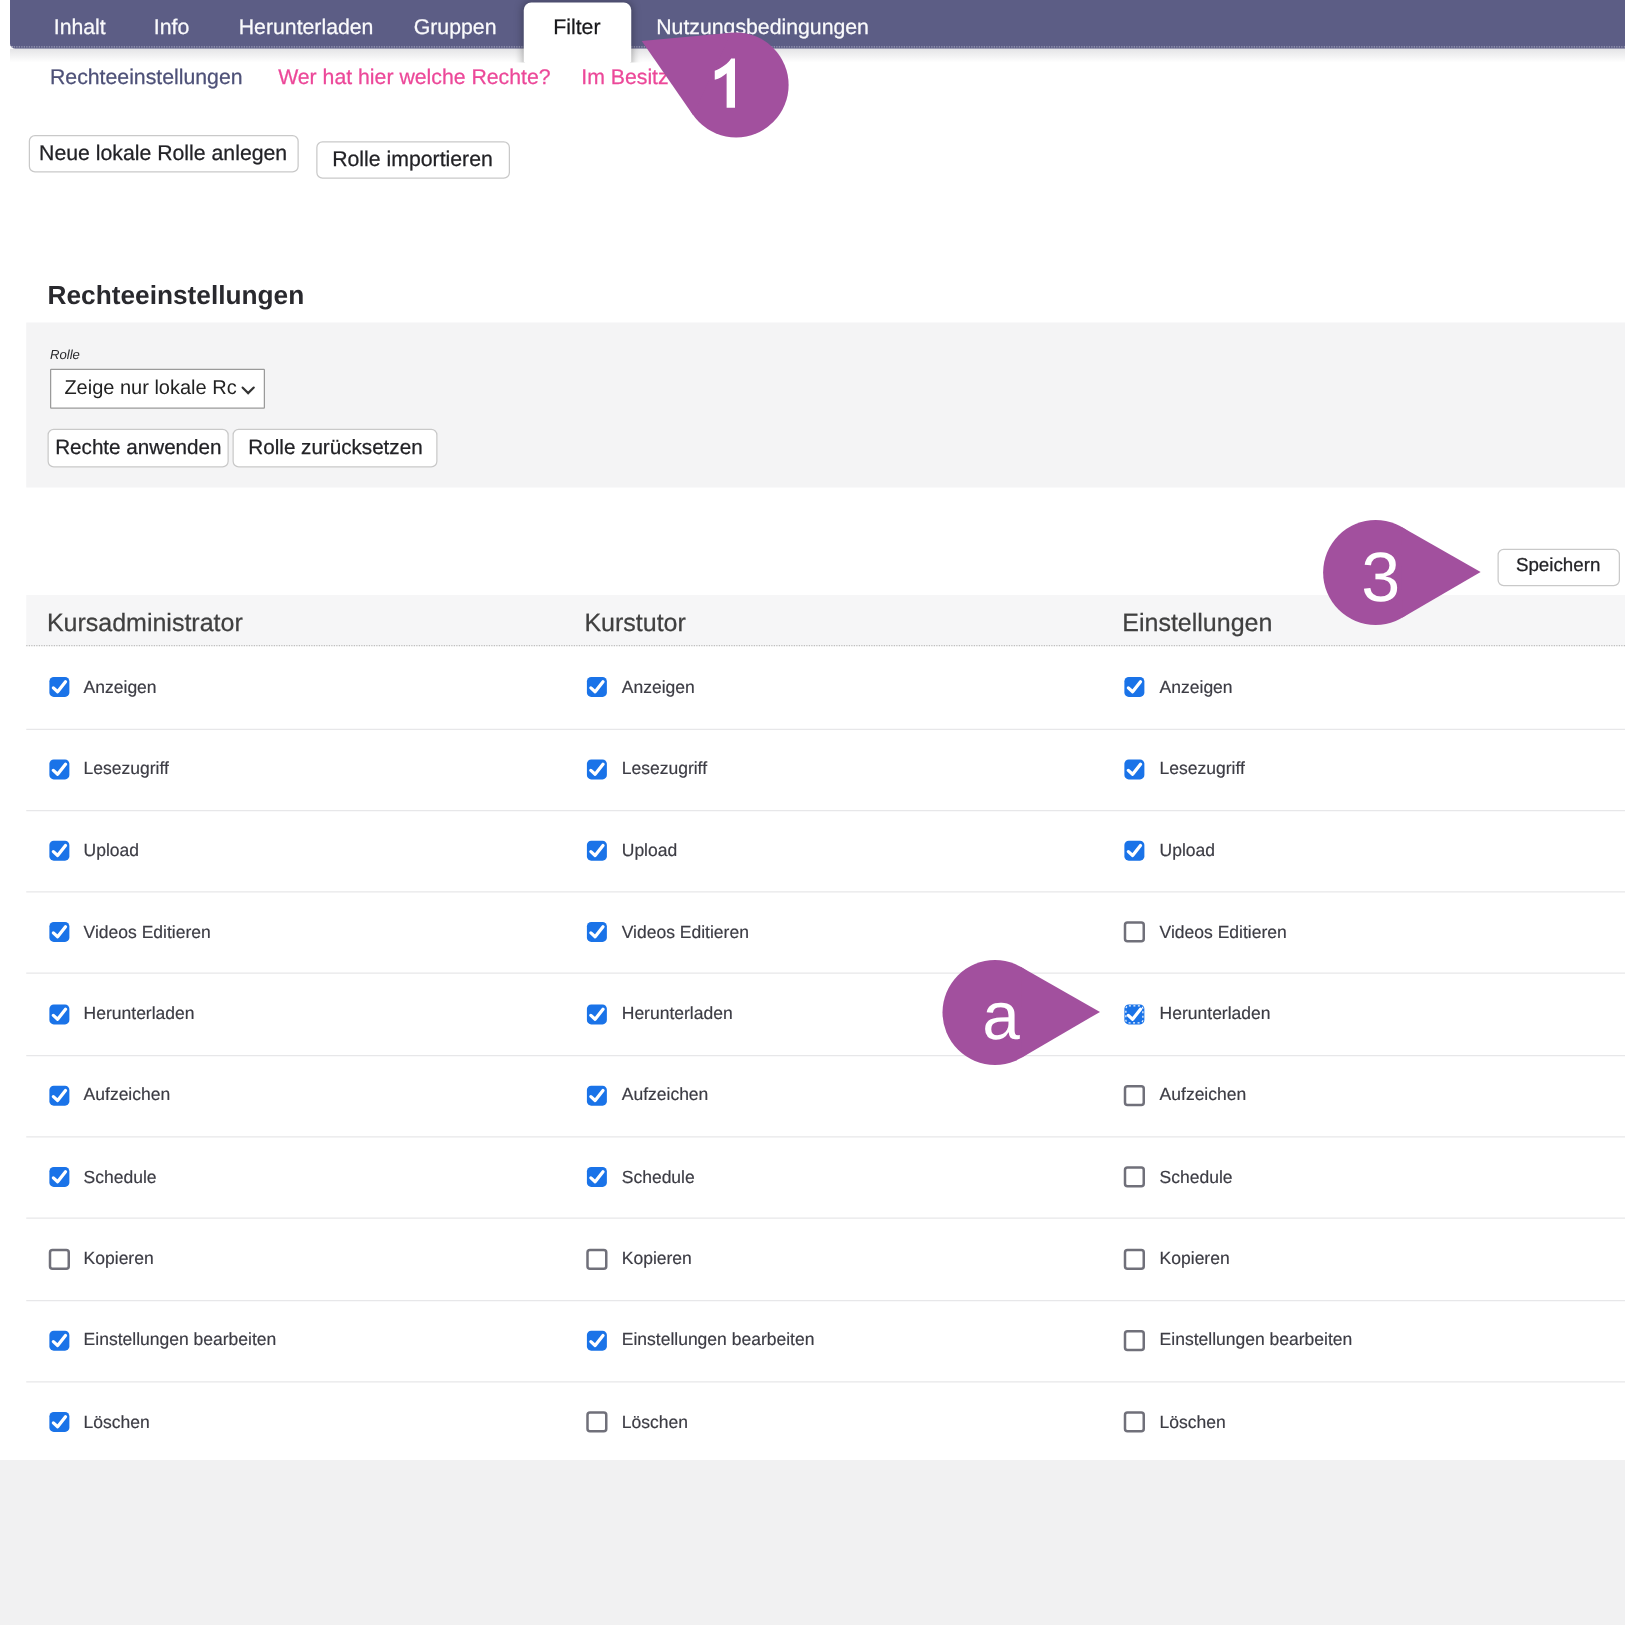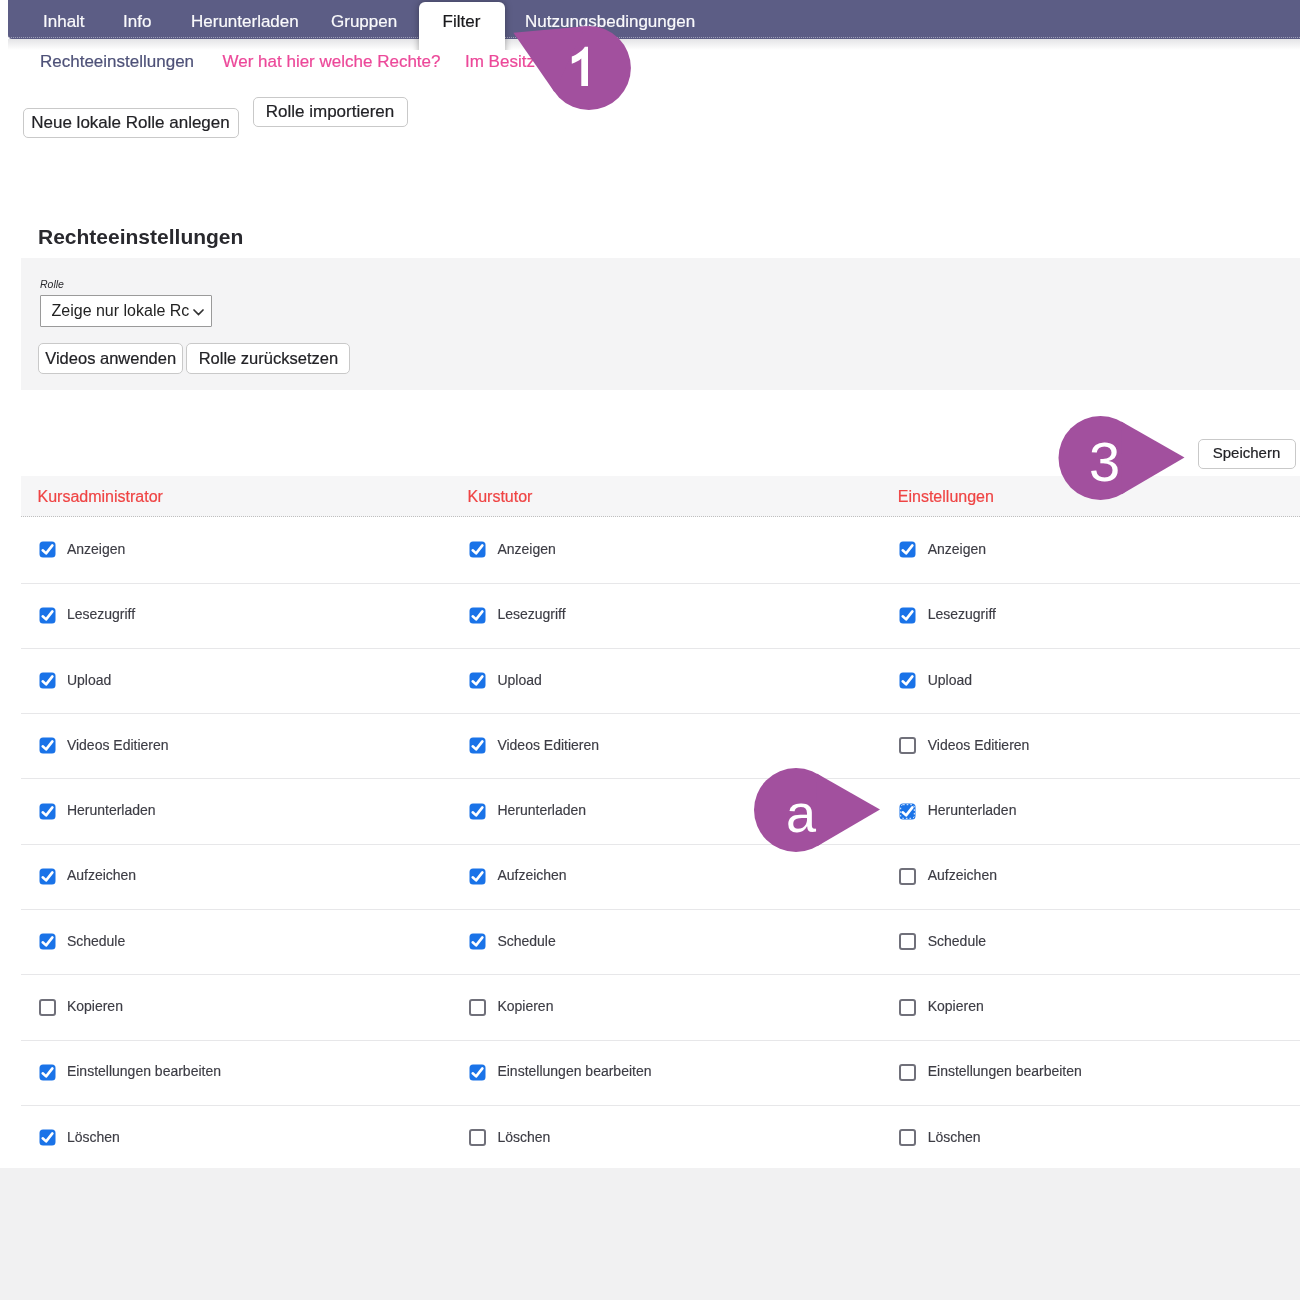--- a/index.html
+++ b/index.html
@@ -11,21 +11,21 @@
 #tab{position:absolute;left:16.5px;top:1.5px;width:86px;height:58px;background:#fff;border-radius:6px 6px 0 0;box-shadow:0 0 7px rgba(0,0,0,.35)}
 #tabtext{position:absolute;left:418.5px;top:11.8px;width:86px;text-align:center;font-size:17px;color:#19191c;-webkit-text-stroke:.2px currentColor}
 .subnav{position:absolute;top:52px;font-size:17px;color:#ec4899;white-space:nowrap;-webkit-text-stroke:.2px currentColor}
 .btn{position:absolute;background:#fff;border:1px solid #c9c9c9;border-radius:5px;font-size:17px;color:#222226;display:flex;align-items:center;justify-content:center;white-space:nowrap;-webkit-text-stroke:.2px currentColor}
 #heading{position:absolute;left:38px;top:225px;font-size:21px;font-weight:bold;color:#29292e}
 #panel{position:absolute;left:21px;top:257.7px;width:1279px;height:132px;background:#f4f4f5}
 #rolle{position:absolute;left:40px;top:277.5px;font-size:10.5px;font-style:italic;color:#2a2a2e}
 #select{position:absolute;left:39.5px;top:295.4px;width:172.5px;height:31.4px;background:#fff;border:1px solid #9a9a9a;border-radius:1px;font-size:16px;color:#222;display:flex;align-items:center;padding-left:11px}
 #selchev{position:absolute;right:7px;top:12.5px}
 #hdrband{position:absolute;left:21px;top:475.7px;width:1279px;height:41.5px;background:#f6f6f7;border-bottom:1px dotted #bfbfbf}
-.hdr{position:absolute;top:488px;font-size:16px;color:#ef4444;white-space:nowrap;-webkit-text-stroke:.2px currentColor}
+.hdr{position:absolute;top:488px;font-size:20px;color:#404040;white-space:nowrap;-webkit-text-stroke:.2px currentColor}
 .sep{position:absolute;left:21px;width:1279px;height:1px;background:#e7e7e9}
 .cb{position:absolute;width:17px;height:17px}
 .cbu{position:absolute;width:17px;height:17px;background:#fff;border:2px solid #70707a;border-radius:3px}
 .lbl{position:absolute;font-size:14px;color:#3c3c44;white-space:nowrap;-webkit-text-stroke:.15px currentColor}
 #footer{position:absolute;left:0;top:1168px;width:1300px;height:132px;background:#f1f1f2}
 </style></head>
 <body>
 <div id="page">
 <div id="navbar"></div>
     <div id="navdots"></div>
@@ -36,28 +36,28 @@
 <span class="navitem" style="left:331px">Gruppen</span>
 <div id="tabwrap">
       <div id="tab"></div>
     </div>
     <div id="tabtext">Filter</div>
 <span class="navitem" style="left:525px">Nutzungsbedingungen</span>
 <span class="subnav" style="left:40px;color:#4e5178">Rechteeinstellungen</span>
 <span class="subnav" style="left:222.5px">Wer hat hier welche Rechte?</span>
 <span class="subnav" style="left:465px">Im Besitz von</span>
 <div class="btn" style="left:22.5px;top:107.5px;width:216px;height:30px">Neue lokale Rolle anlegen</div>
-<div class="btn" style="left:252.5px;top:97px;width:155px;height:30px">Rolle importieren</div>
+<div class="btn" style="left:252.5px;top:113px;width:155px;height:30px">Rolle importieren</div>
 <div id="heading">Rechteeinstellungen</div>
 <div id="panel"></div>
 <div id="rolle">Rolle</div>
 <div id="select">Zeige nur lokale Rc<svg id="selchev" width="11" height="7" viewBox="0 0 11 7">
         <path d="M1 1 L5.5 5.5 L10 1" stroke="#333" stroke-width="1.7" fill="none" stroke-linecap="round"></path>
       </svg></div>
-<div class="btn" style="left:38.2px;top:343.4px;width:145px;height:30.5px;font-size:16.5px">Videos anwenden</div>
+<div class="btn" style="left:38.2px;top:343.4px;width:145px;height:30.5px;font-size:16.5px">Rechte anwenden</div>
 <div class="btn" style="left:186.4px;top:343.4px;width:164px;height:30.5px;font-size:16.5px">Rolle zurücksetzen</div>
 <div class="btn" style="left:1197.5px;top:438.5px;width:98px;height:30px;font-size:15px;padding-bottom:2px">Speichern</div>
 <div id="hdrband"></div>
 <span class="hdr" style="left:37.5px">Kursadministrator</span>
 <span class="hdr" style="left:467.5px">Kurstutor</span>
 <span class="hdr" style="left:897.8px">Einstellungen</span>
 <div class="cb" style="left:38.5px;top:541.4px"><svg viewBox="0 0 17 17" width="17" height="17">
         <rect x="0.5" y="0.5" width="16" height="16" rx="3.5" fill="#1a73e8"></rect>
         <path d="M3.7 9.3 L7.1 12.4 L13.4 4.4" stroke="#fff" stroke-width="2.6" fill="none" stroke-linecap="round" stroke-linejoin="round"></path>
       </svg></div>

